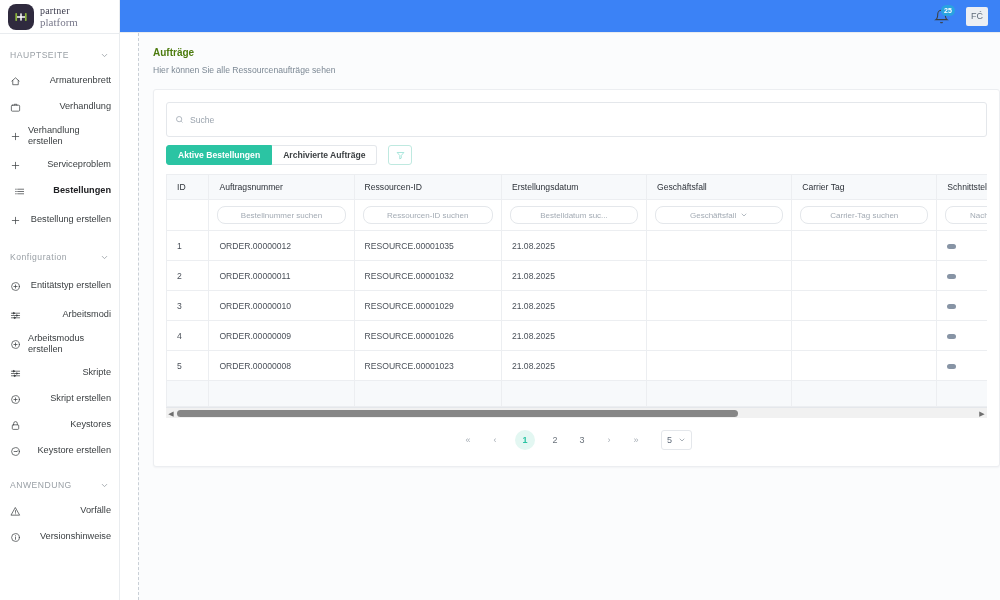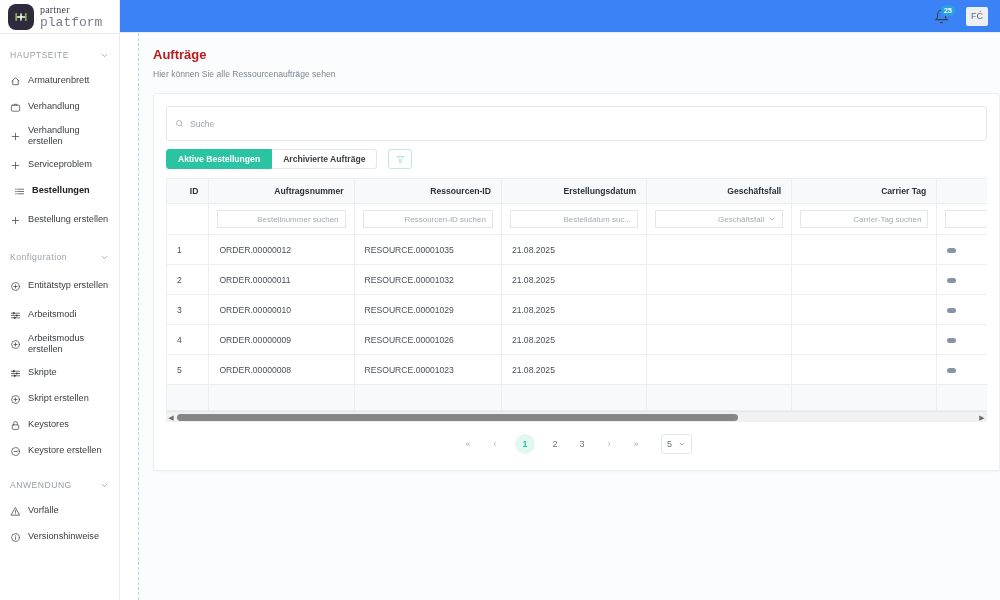--- a/index.html
+++ b/index.html
@@ -33,22 +33,22 @@
     background: #2f2a3e;
     display: flex; align-items: center; justify-content: center;
     flex: 0 0 26px;
   }
   .logo-text { line-height: 1; }
   .logo-text .l1 {
     font-family: "Liberation Serif", serif;
     font-size: 10px; color: #3d3d4e; display: block; letter-spacing: .2px;
   }
   .logo-text .l2 {
-    font-family: Liberation Mono, monospace;
-    font-size: 13px; color: #7a7a8c; display: block; margin-top: 1px;
+    font-family: Liberation Serif, serif;
+    font-size: 11px; color: #7a7a8c; display: block; margin-top: 1px;
   }
   .sb-divider { height: 1px; background: #e9ecef; margin: 0; }
 
   .sb-section {
     display: flex; align-items: center; justify-content: space-between;
     padding: 0 10px 0 10px;
     height: 26px;
     margin-top: 8px;
   }
   .sb-section .t {
@@ -57,20 +57,21 @@
   .sb-section .t.upper { text-transform: uppercase; }
   .chev { width: 9px; height: 9px; color: #9aa0a6; display:block; }
 
   .sb-item {
     display: flex; align-items: center; gap: 7px;
     padding: 0 8px 0 10px;
     min-height: 26px;
     color: #3c4043;
     font-size: 9.2px;
     cursor: pointer;
+    justify-content: space-between;
   }
   .sb-item.two-line { min-height: 32px; }
   .sb-item .ico {
     width: 11px; height: 11px; flex: 0 0 11px;
     display: flex; align-items: center; justify-content: center;
     color: #3c4043;
   }
   .sb-item .ico svg { width: 11px; height: 11px; display: block; }
   .sb-item .lbl { line-height: 1.2; }
   .sb-item.active .lbl { font-weight: bold; color: #202124; }
@@ -105,21 +106,21 @@
 
   .page-area {
     flex: 1 1 auto;
     background: #fbfcfd;
     border-left: 1px dashed #c9cfd6;
     margin-left: 18px;
     padding: 14px 0 0 14px;
     overflow: hidden;
     position: relative;
   }
-  .page-title { font-size: 13px; color: #b91c1c; margin: 0 16px 7px 0; }
+  .page-title { font-size: 10px; color: #4d7c0f; margin: 0 16px 7px 0; }
   .page-sub { font-size: 8.6px; color: #7c8894; margin: 0 0 14px 0; }
 
   .card {
     background: #fff;
     border: 1px solid #eceef1;
     border-radius: 3px;
     width: 847px;
     padding: 12px 12px 8px 12px;
     box-shadow: 0 1px 2px rgba(16,24,40,.04);
     position: relative;
@@ -149,43 +150,43 @@
     width: 24px; height: 20px; border: 1px solid #bfe9e0; border-radius: 3px;
     background: #fff; display:flex; align-items:center; justify-content:center;
     cursor: pointer;
   }
   .filter-btn svg { width: 9px; height: 9px; color: #8fded0; }
 
   
   .table-scroll { overflow: hidden; position: relative; width: 100%; }
   table { border-collapse: collapse; table-layout: fixed; width: 950px; }
   thead th {
-    text-align: right;
-    font-size: 8.6px; color: #2c3138; font-weight: bold;
+    text-align: left;
+    font-size: 8.6px; color: #2c3138; font-weight: normal;
     background: #f7f9fb;
     border-top: 1px solid #eceef1;
     border-bottom: 1px solid #eceef1;
     border-right: 1px solid #eceef1;
     height: 25px; padding: 0 10px;
     white-space: nowrap; overflow: hidden;
   }
   thead th:first-child { border-left: 1px solid #eceef1; }
   tr.filters td {
     background: #fff;
     border-bottom: 1px solid #eceef1;
     border-right: 1px solid #eceef1;
     height: 31px; padding: 0 8px;
   }
   tr.filters td:first-child { border-left: 1px solid #eceef1; }
   .f-input {
-    border: 1px solid #e4e7eb; border-radius: 0;
+    border: 1px solid #e4e7eb; border-radius: 8px;
     height: 18px; display: flex; align-items: center;
     padding: 0 6px; font-size: 8px; color: #a3abb4;
     background: #fff; overflow: hidden; white-space: nowrap;
-    justify-content: flex-end; gap: 4px;
+    justify-content: center; gap: 4px;
   }
   .f-input span.txt { overflow: hidden; text-overflow: clip; white-space: nowrap; }
   .f-input svg { width: 8px; height: 8px; color: #9aa3ad; flex: 0 0 8px; }
   tbody.body td {
     font-size: 8.6px; color: #4a5059;
     border-bottom: 1px solid #eceef1;
     border-right: 1px solid #eceef1;
     height: 30px; padding: 0 10px;
     background: #fff;
     white-space: nowrap; overflow: hidden;

